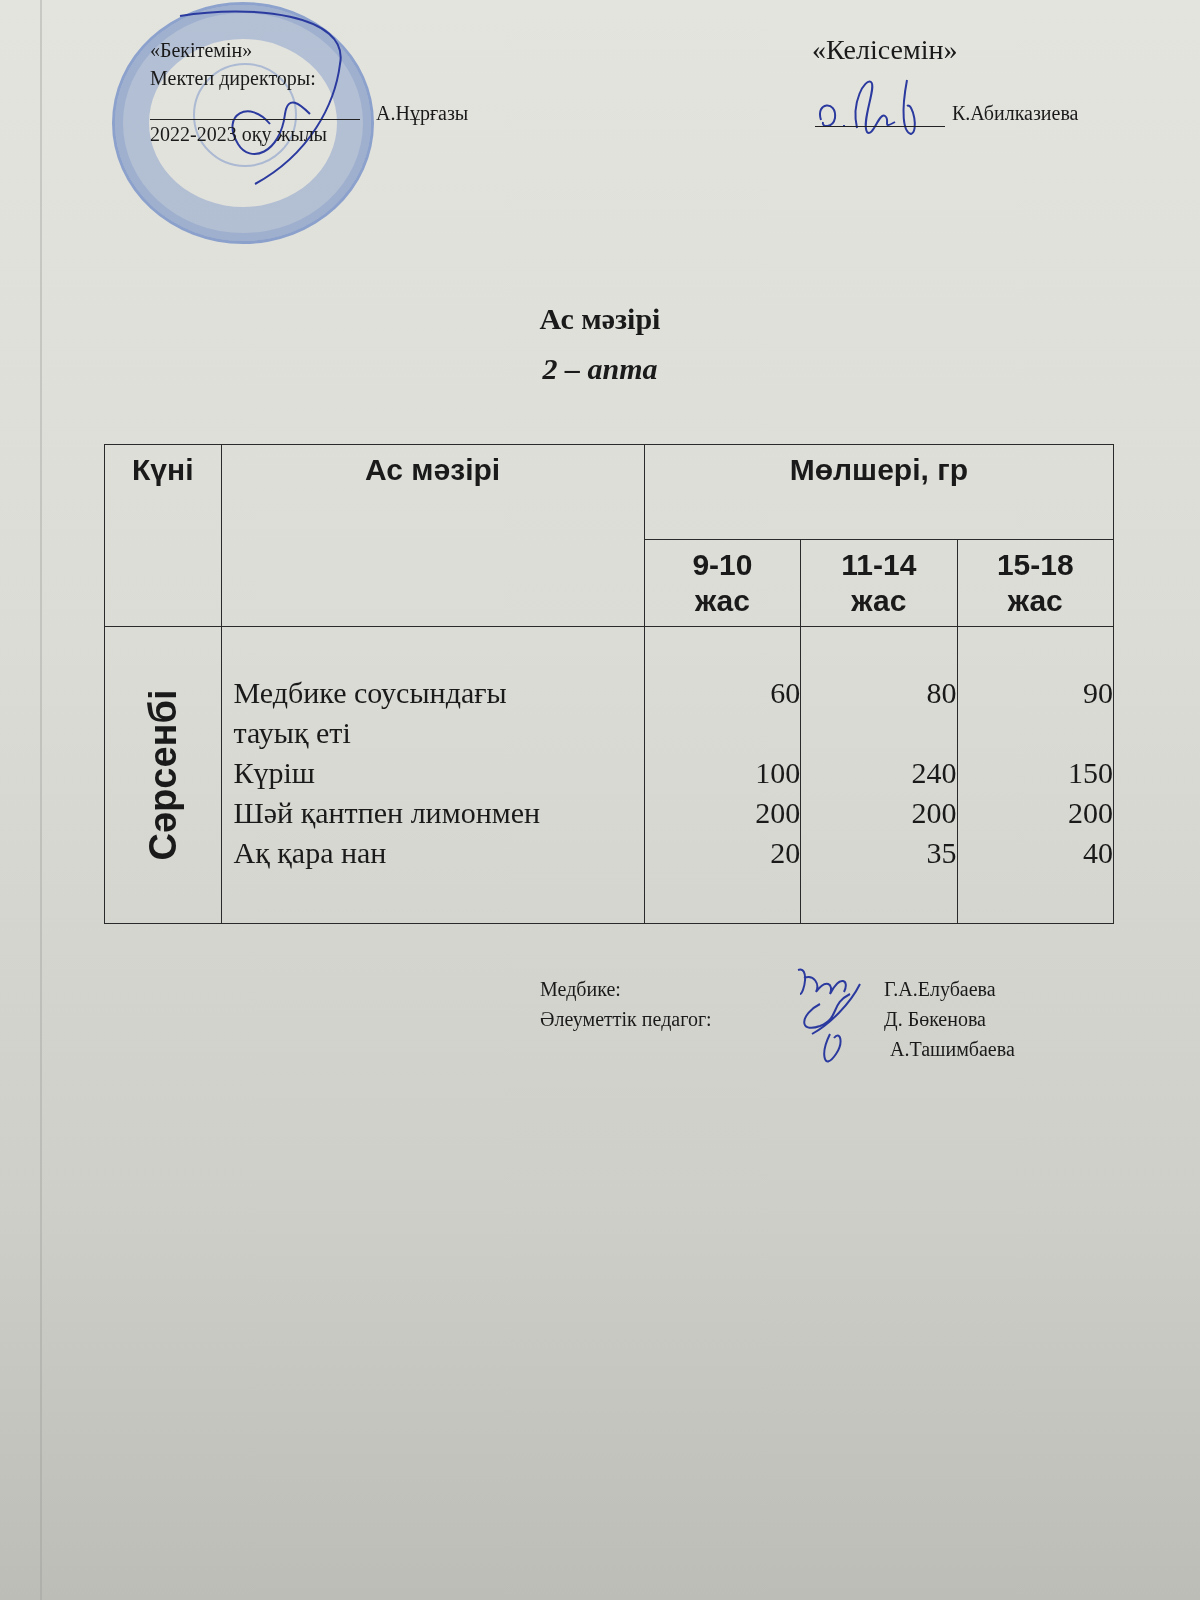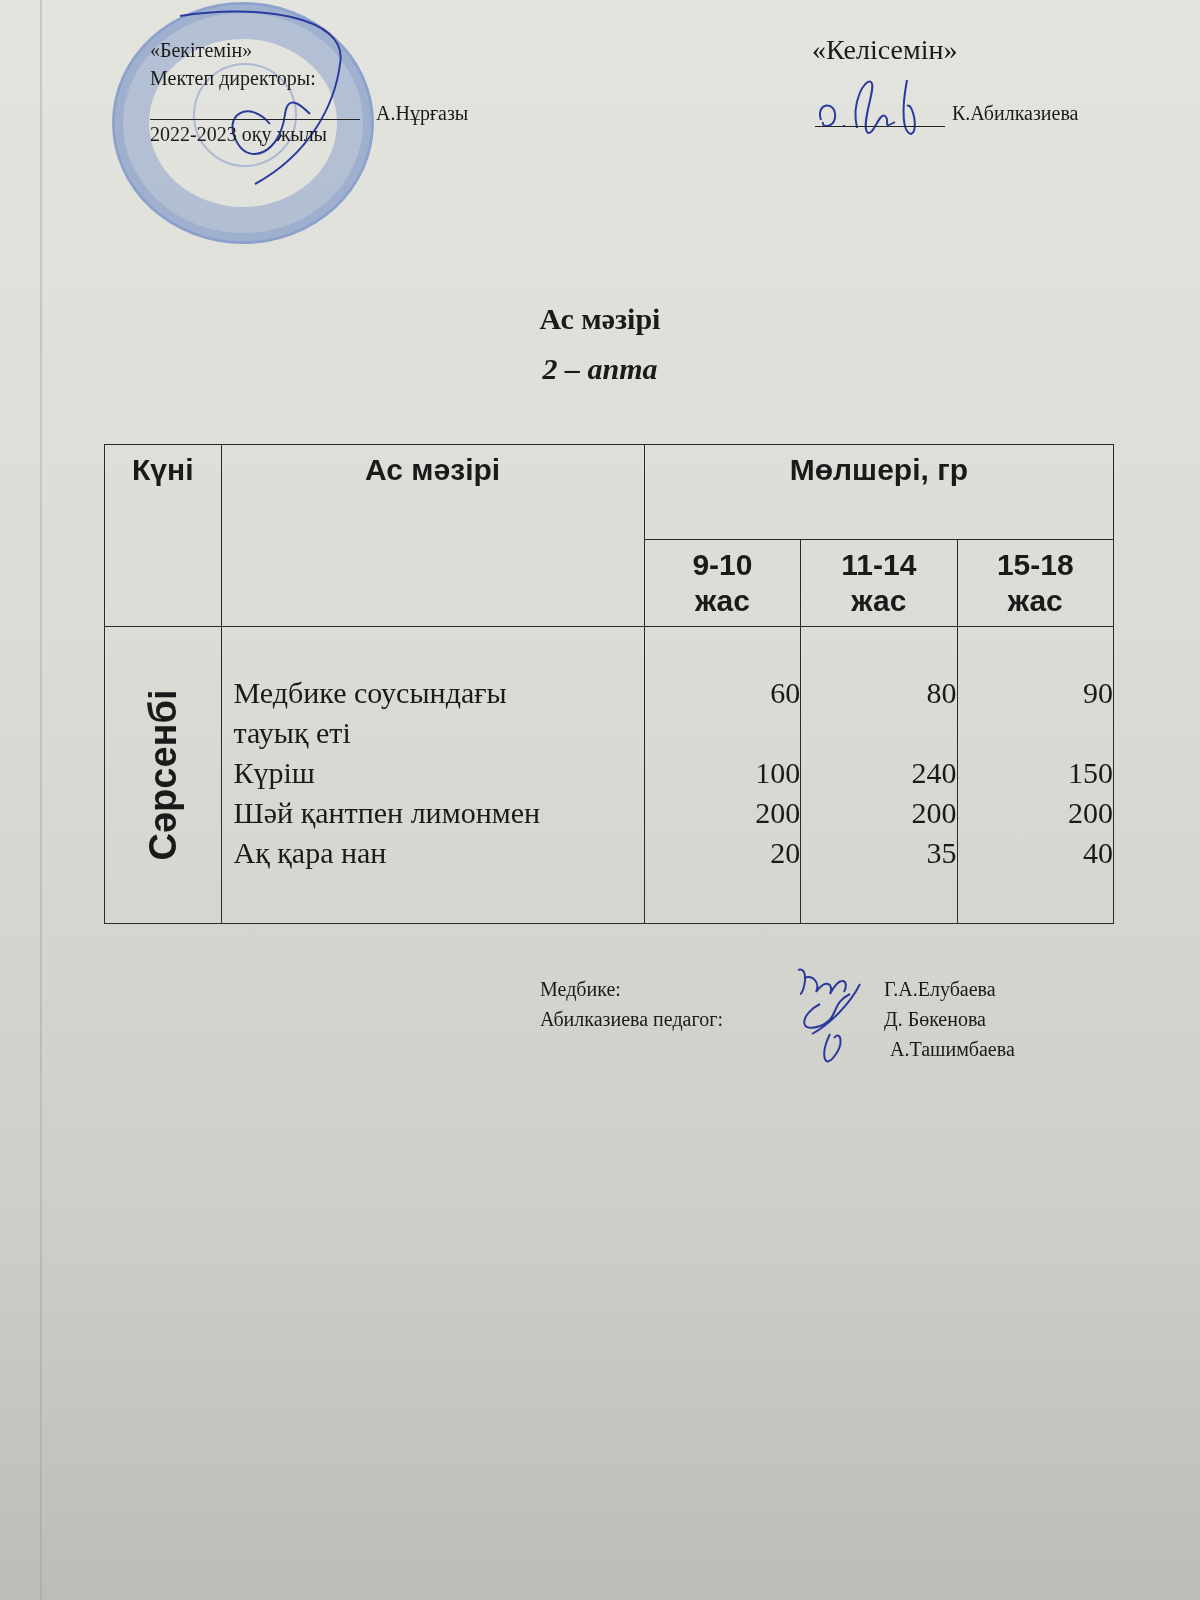--- a/index.html
+++ b/index.html
@@ -141,21 +141,21 @@
       <span>150</span>
       <span>200</span>
       <span>40</span>
     </td>
   </tr>
 </tbody>
   </table>
 
 <div class="footer labels">
   <div>Медбике:</div>
-  <div>Абилказиева педагог:</div>
+  <div>Әлеуметтік педагог:</div>
 </div>
 <svg class="sig-blob" style="left:790px;top:964px" width="80" height="110" viewBox="0 0 80 110">
   <path d="M8 6 C20 2 14 30 10 30 M14 14 C24 10 30 20 26 28 C36 14 44 20 40 30 C50 10 60 16 54 28 M30 40 C10 50 8 70 30 62 C50 54 40 40 60 30 M22 70 C40 60 60 40 70 20 M40 70 C30 90 34 108 46 90 C54 78 50 66 44 74" fill="none" stroke="#2b3a9e" stroke-width="2"></path>
 </svg>
 <div class="footer names">
   <div>Г.А.Елубаева</div>
   <div>Д. Бөкенова</div>
   <div style="padding-left:6px">А.Ташимбаева</div>
 </div>
 

